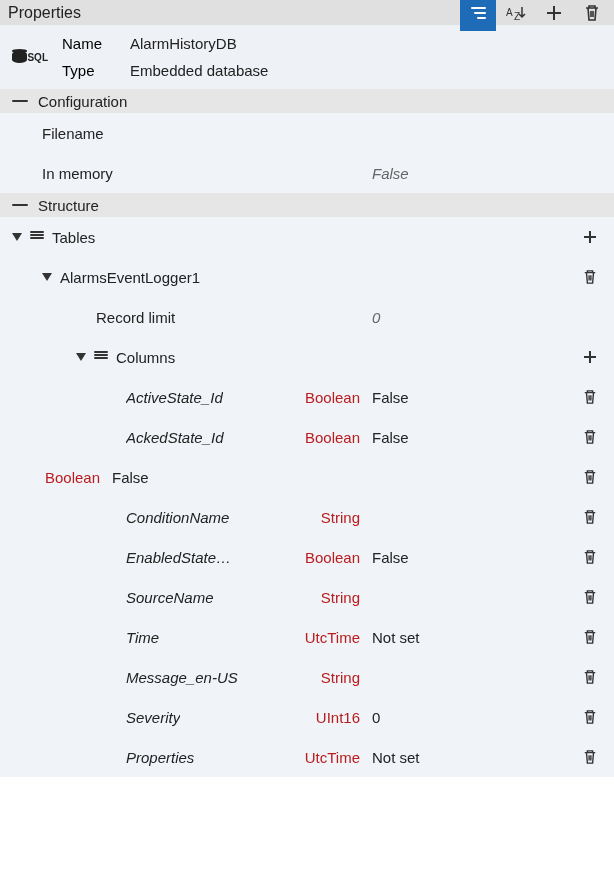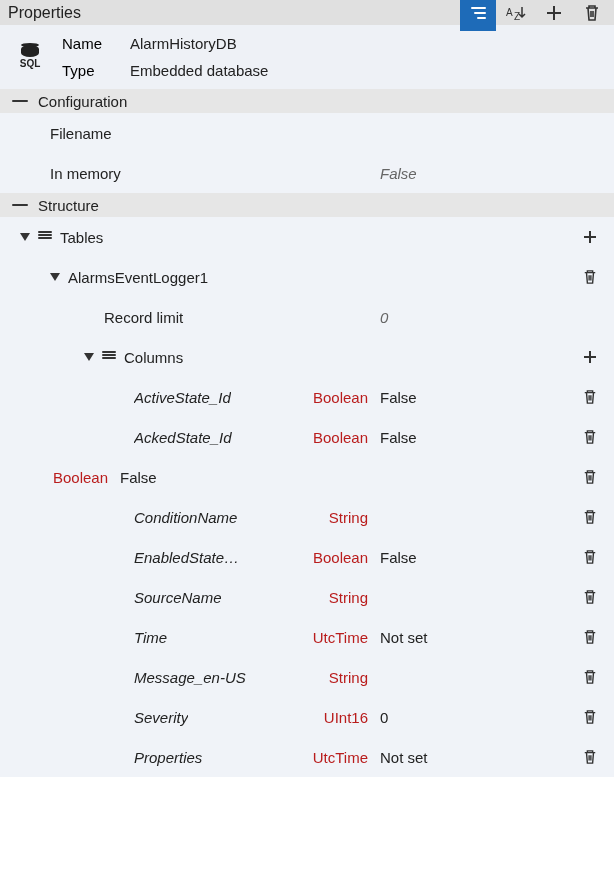--- a/index.html
+++ b/index.html
@@ -50,21 +50,21 @@
   .collapse-line {
     width: 16px;
     height: 2px;
     background: #333;
     border-radius: 1px;
   }
   .row {
     display: flex;
     align-items: center;
     height: 40px;
-    padding-left: 20px;
+    padding-left: 12px;
     padding-right: 8px;
     background: #f0f3f8;
   }
   .row .indent { display:inline-block; }
   .label-col {
     width: 260px;
     display: flex;
     align-items: center;
     gap: 8px;
     overflow: hidden;
@@ -90,21 +90,21 @@
     cursor: pointer;
   }
   .tri {
     width: 0; height: 0;
     border-left: 5px solid transparent;
     border-right: 5px solid transparent;
     border-top: 8px solid #333;
   }
   .sql-icon {
     display: flex;
-    flex-direction: column;
+    flex-direction: row;
     align-items: center;
     width: 36px;
     font-size: 10px;
     font-weight: bold;
   }
   .cyl {
     width: 18px; height: 12px;
     background: #222;
     border-radius: 9px / 4px;
     position: relative;

